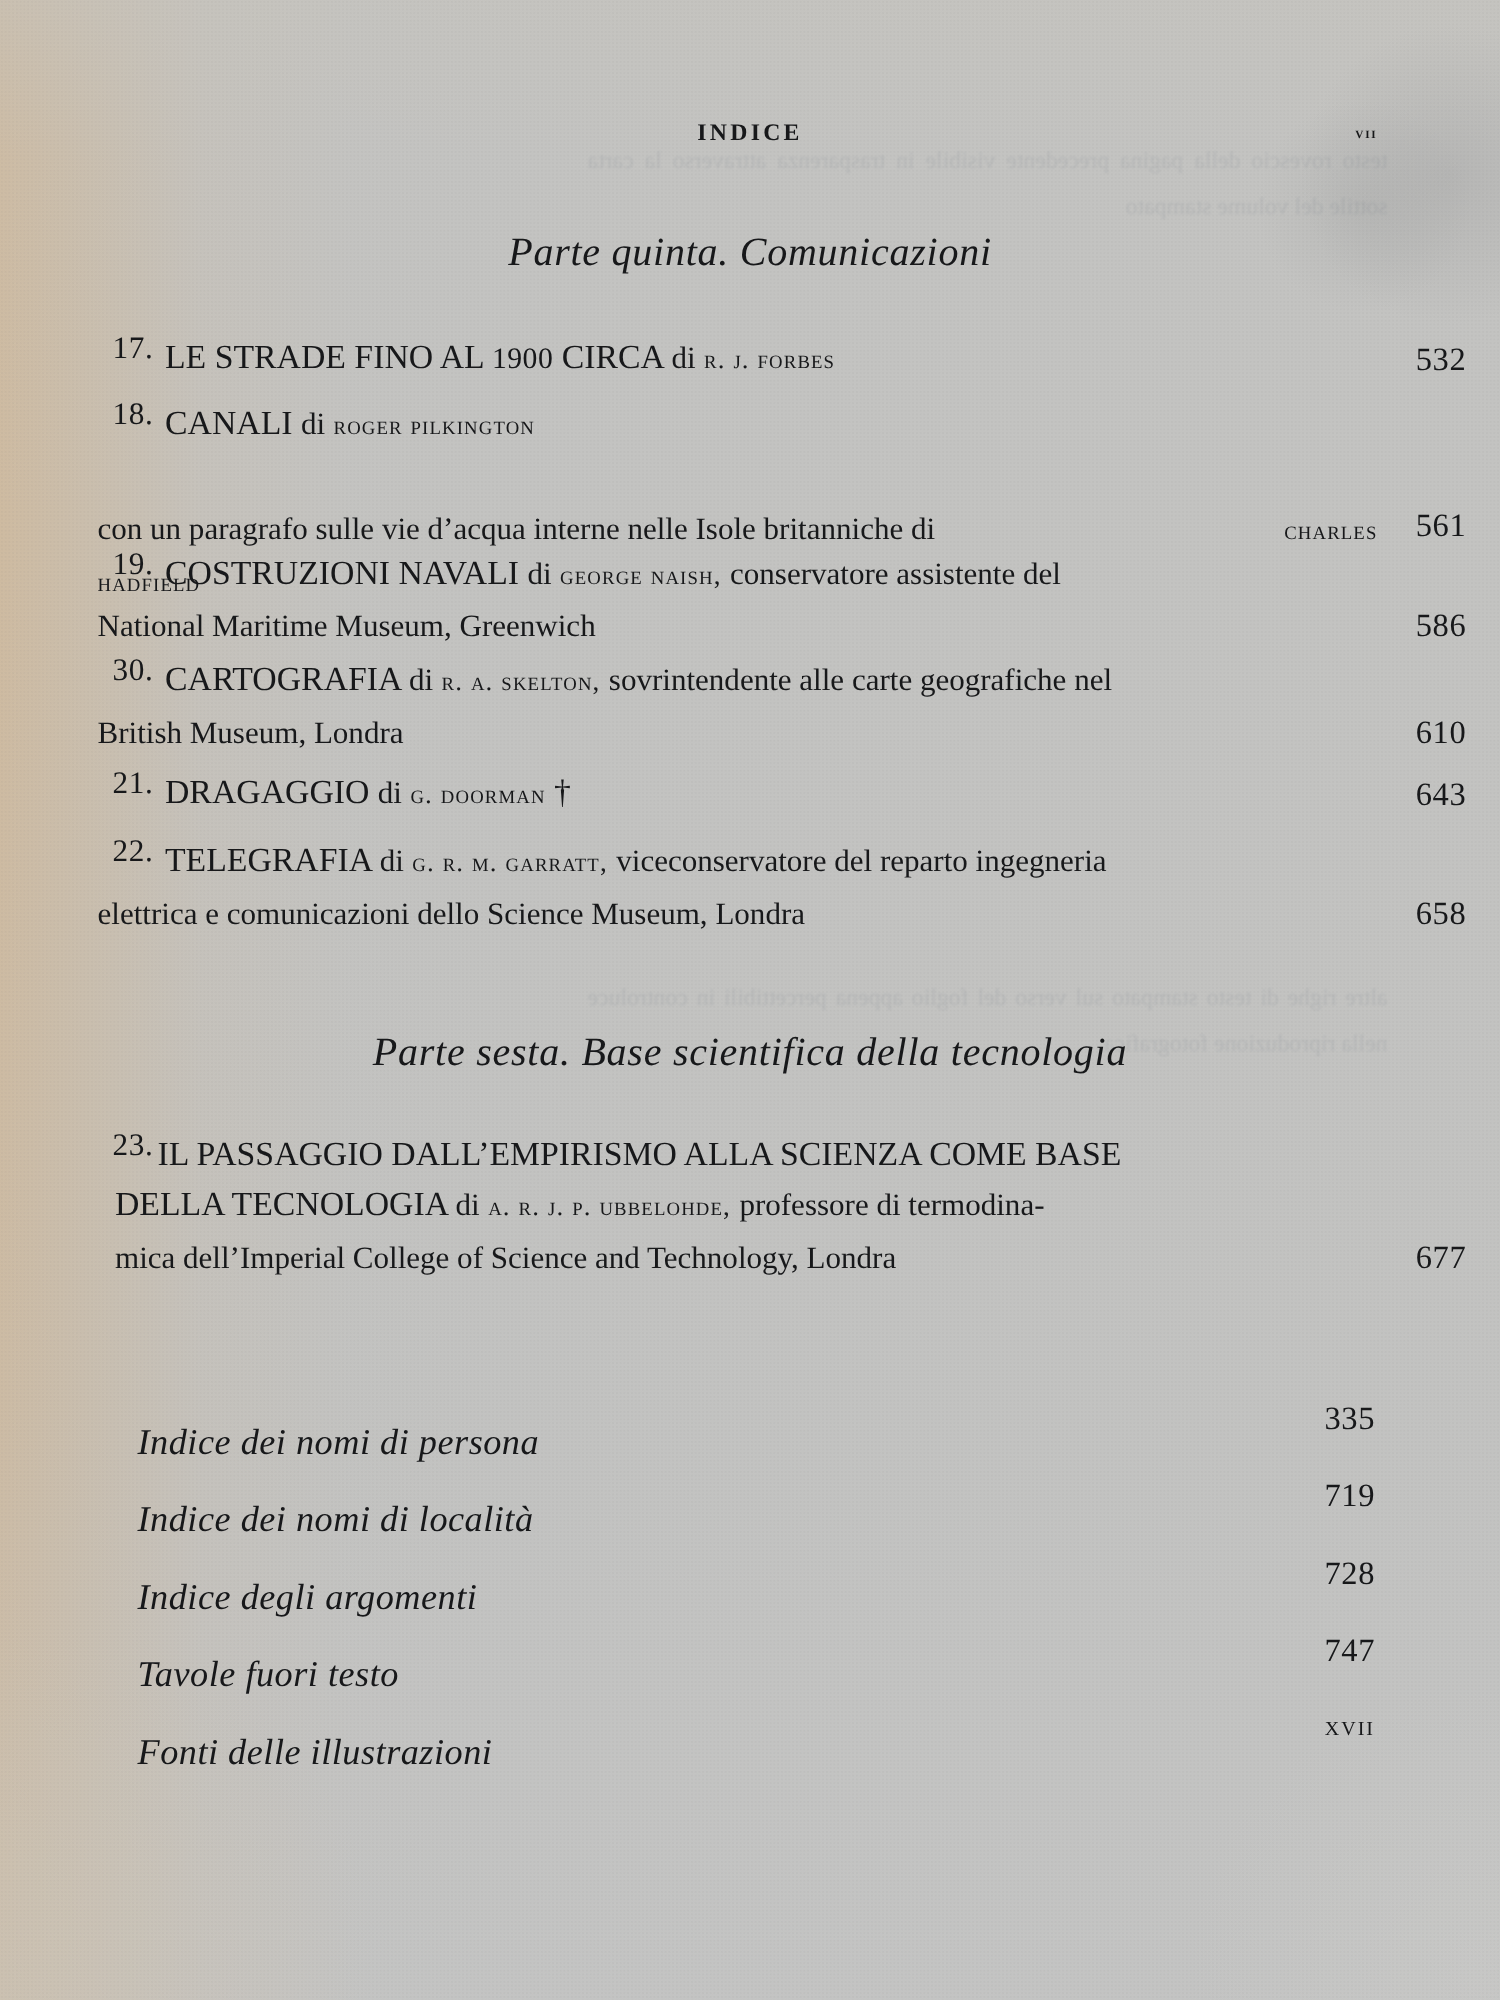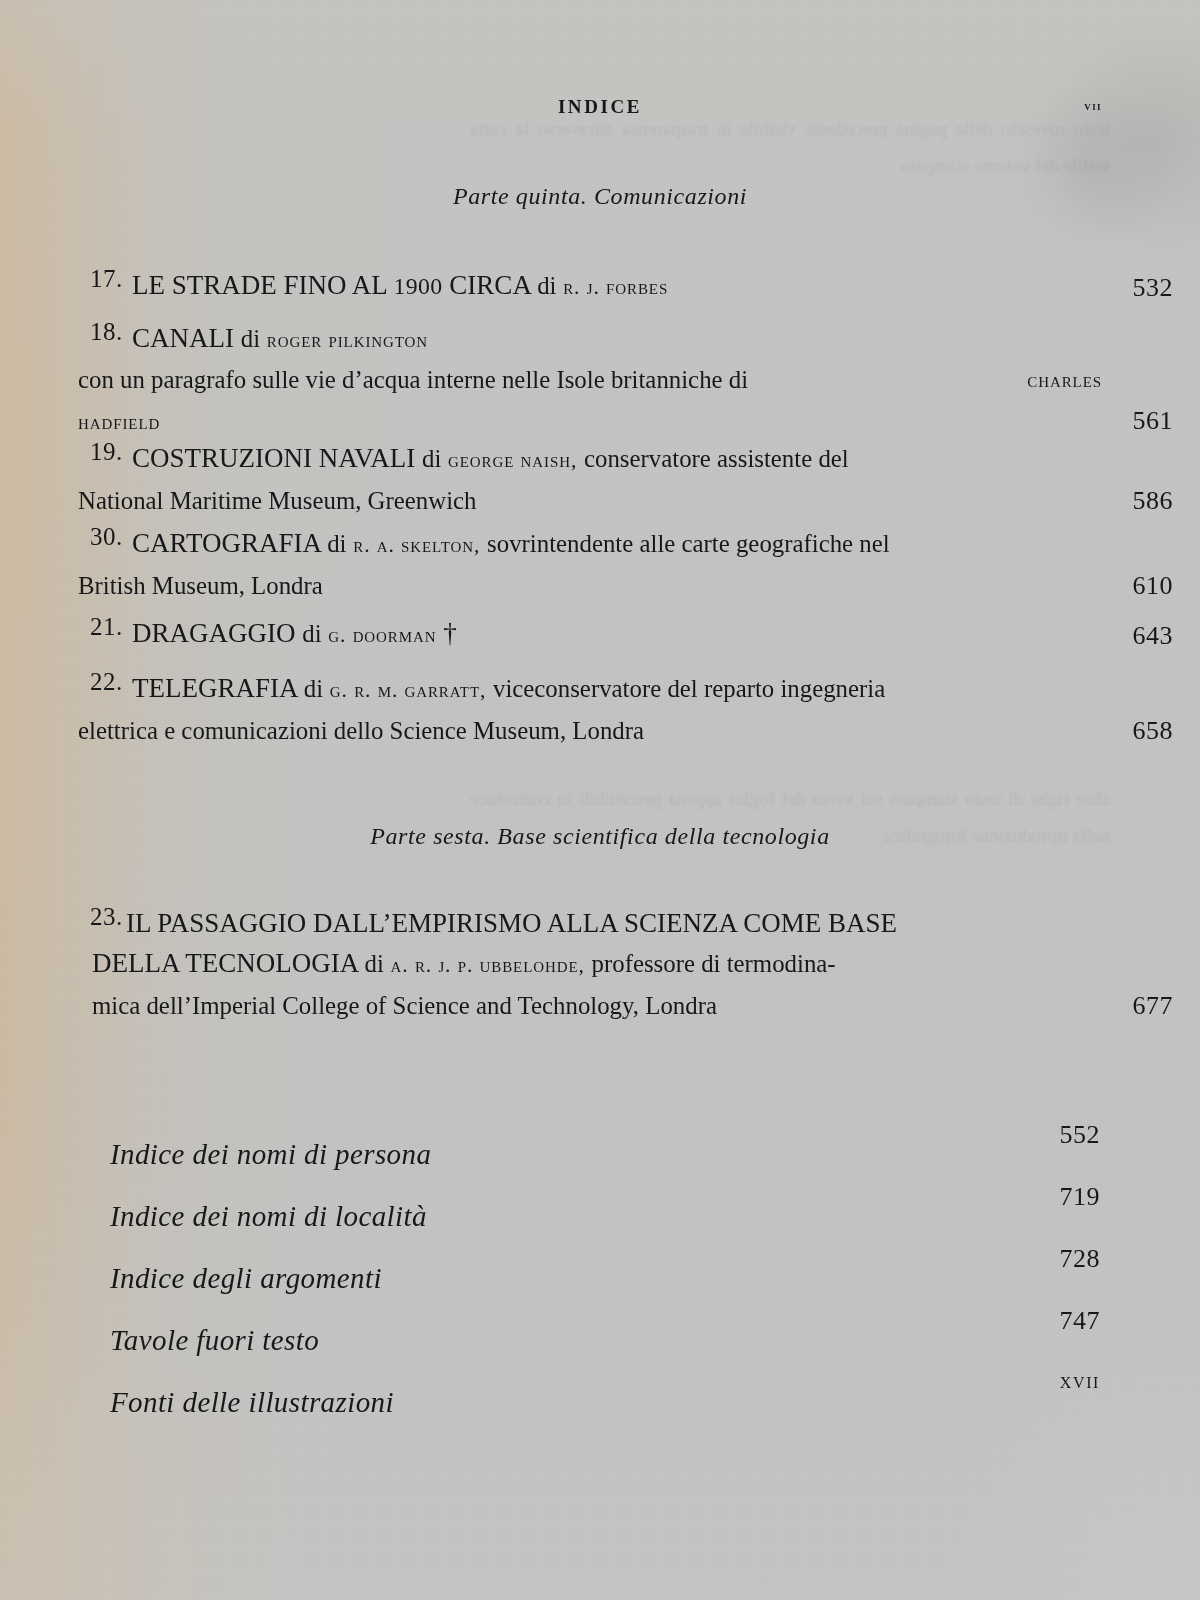--- a/index.html
+++ b/index.html
@@ -123,21 +123,21 @@
     text-transform: lowercase;
     font-weight: 600;
   }
 
   .part-heading {
     position: absolute;
     left: 0;
     width: 1200px;
     text-align: center;
     font-style: italic;
-    font-size: 24px;
+    font-size: 32px;
     letter-spacing: 0.6px;
     white-space: nowrap;
   }
   #part5-heading { top: 183px; }
   #part6-heading { top: 823px; }
 
   
   .entry {
     position: absolute;
     left: 78px;
@@ -159,20 +159,21 @@
   .ln {
     position: relative;
     font-size: 27px;
     line-height: 40px;
     white-space: nowrap;
   }
   .ln.just {
     display: flex;
     justify-content: space-between;
     white-space: normal;
+    margin-top: 44px;
   }
   .ln.just > span { white-space: nowrap; }
   .hang { margin-left: -54px; }
 
   .sc {
     font-variant: small-caps;
     text-transform: lowercase;
     font-size: 0.80em;
     letter-spacing: 0.9px;
   }
@@ -356,21 +357,21 @@
         <div class="ln hang" style="margin-left:-34px">
           <span class="lower">mica dell’Imperial College of Science and Technology, Londra</span>
         </div>
       </div>
       <div class="folio" style="top:88px">677</div>
     </div>
 
     <div class="backmatter">
       <div class="bm-row">
         <div class="bm-label">Indice dei nomi di persona</div>
-        <div class="bm-folio">552</div>
+        <div class="bm-folio">335</div>
       </div>
       <div class="bm-row">
         <div class="bm-label">Indice dei nomi di località</div>
         <div class="bm-folio">719</div>
       </div>
       <div class="bm-row">
         <div class="bm-label">Indice degli argomenti</div>
         <div class="bm-folio">728</div>
       </div>
       <div class="bm-row">

